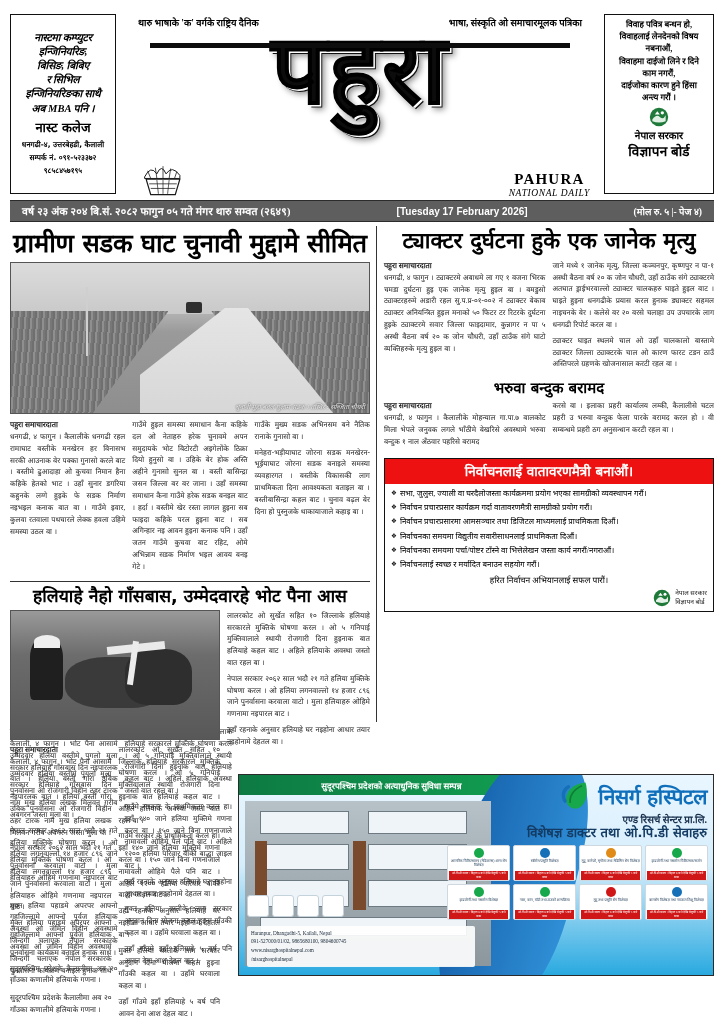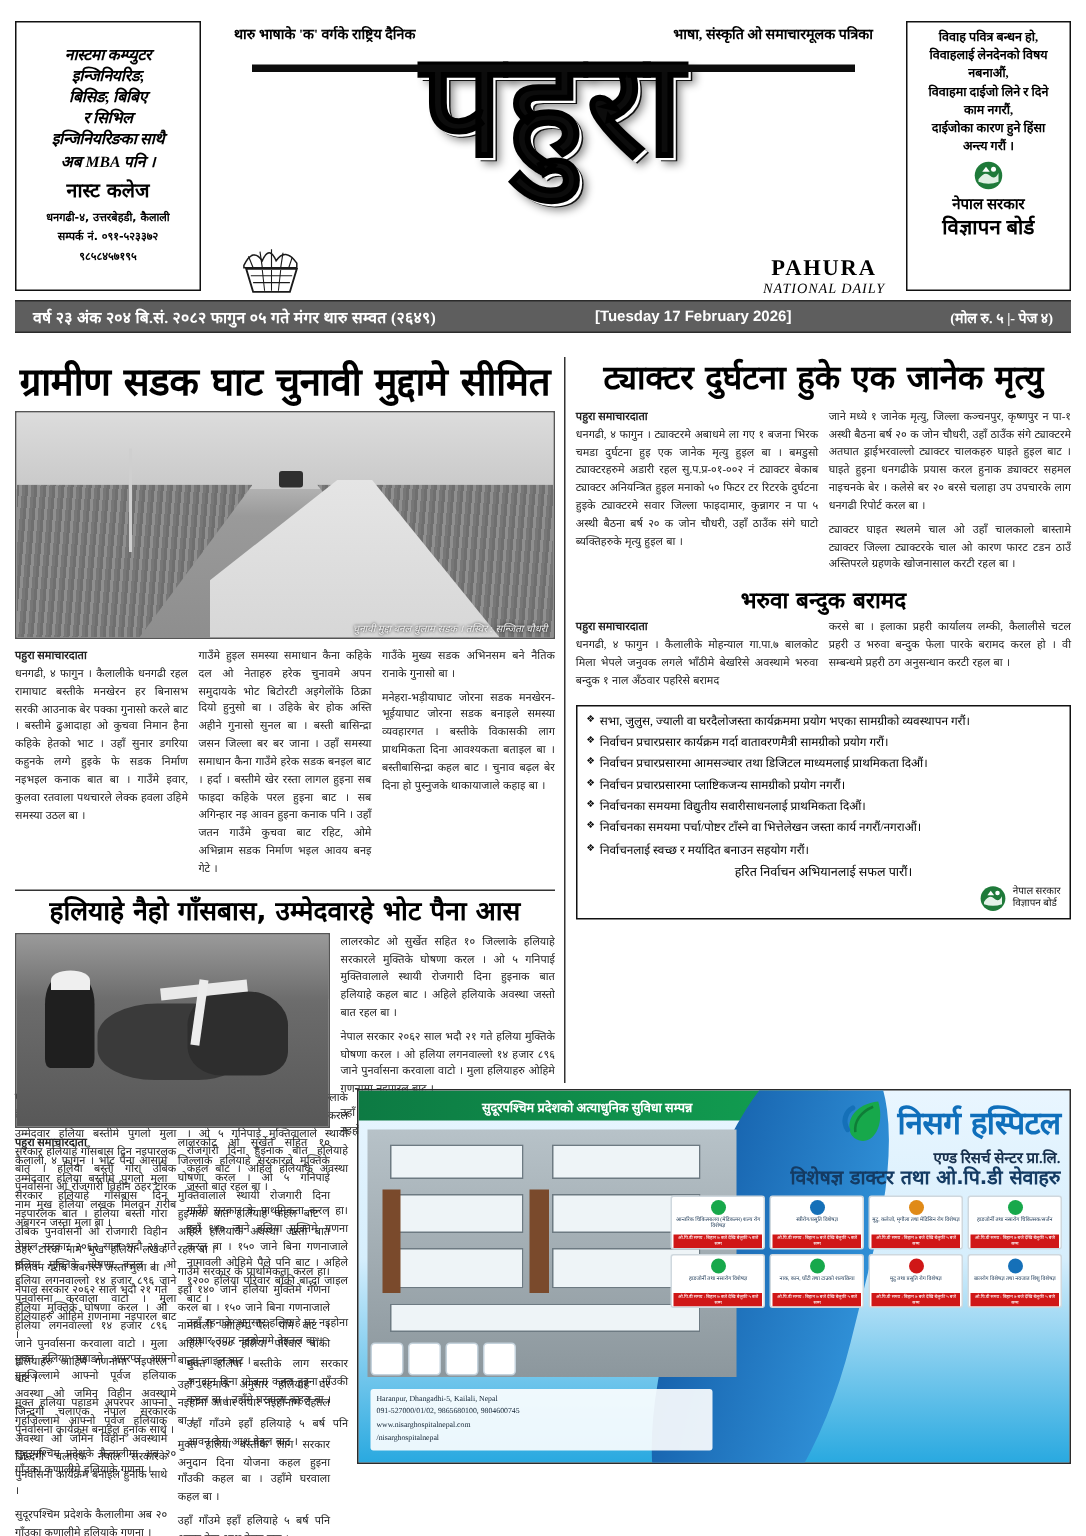--- a/index.html
+++ b/index.html
@@ -19,21 +19,21 @@
 
   
   .masthead {
     position: relative;
     display: flex;
     align-items: stretch;
     padding: 14px 10px 4px 10px;
     height: 198px;
   }
   .ad-box-left {
-    width: 124px;
+    width: 106px;
     border: 1px solid #111;
     padding: 5px 3px;
     text-align: center;
     display: flex; flex-direction: column;
     justify-content: center;
     line-height: 1.32;
   }
   .ad-left-l1 {
     font-size: 10.5px; font-weight: bold; font-style: italic;
     letter-spacing: -.2px;
@@ -118,21 +118,21 @@
     border-top: 1px solid #2b2b2b;
     border-bottom: 1px solid #2b2b2b;
   }
   .datebar .d-left { flex: 0 0 auto; letter-spacing: .2px; }
   .datebar .d-mid  { flex: 1; text-align: center; font-family: "Liberation Sans", sans-serif; font-size: 10px;}
   .datebar .d-right{ flex: 0 0 auto; font-size: 9.5px; }
 
   
   .body {
     display: flex;
-    padding: 16px 10px 0 10px;
+    padding: 4px 10px 0 10px;
     gap: 6px;
     height: 500px;
   }
   .col-left  { width: 362px; position: relative; }
   .col-right { width: 340px; position: relative; border-left: 1px solid #333; padding-left: 7px;}
 
   .hl-main {
     font-size: 25.5px; font-weight: bold; line-height: 1.1;
     letter-spacing: -.2px; text-align: center;
     font-family: "DejaVu Sans", sans-serif;
@@ -283,20 +283,21 @@
     display: flex; padding: 4px 10px 8px 10px; gap: 6px;
     height: 262px;
   }
   .bot-left { width: 222px; display: flex; gap: 7px; }
   .ad-hospital {
     flex: 1;
     border: 1px solid #2b2b2b;
     position: relative;
     background: linear-gradient(to bottom, #e9f6ff 0%, #d6eefc 45%, #29a9e0 100%);
     overflow: hidden;
+    margin-top: 48px;
   }
   .ad-green-band {
     position: absolute; left: 0; top: 0; width: 66%; height: 20px;
     background: linear-gradient(to right,#0d7a43,#12a152);
     border-radius: 0 0 16px 0;
     color: #fff; font-size: 8.5px; font-weight: bold;
     display: flex; align-items: center; justify-content: center;
     padding-right: 8px;
   }
   .ad-building {
@@ -520,25 +521,25 @@
         <div class="tcol">
           <div class="byline">पहुरा समाचारदाता</div>
           <p class="ptext">धनगढी, ४ फागुन । कैलालीके मोहन्याल गा.पा.७ बालकोट मिला भेपले जनुवक लगले भाँठीमे बेखरिसे अवस्थामे भरुवा बन्दुक १ नाल अँठवार पहरिसे बरामद</p>
         </div>
         <div class="tcol">
           <p class="ptext">करसे बा । इलाका प्रहरी कार्यालय लम्की, कैलालीसे चटल प्रहरी उ भरुवा बन्दुक फेला पारके बरामद करल हो । वी सम्बन्धमे प्रहरी ठग अनुसन्धान करटी रहल बा ।</p>
         </div>
       </div>
 
       <div class="elec-box">
+        <div class="elec-head">निर्वाचनलाई वातावरणमैत्री बनाऔं।</div>
         <div class="elec-list">
           <div class="elec-item">सभा, जुलुस, ज्याली वा घरदैलोजस्ता कार्यक्रममा प्रयोग भएका सामग्रीको व्यवस्थापन गरौं।</div>
           <div class="elec-item">निर्वाचन प्रचारप्रसार कार्यक्रम गर्दा वातावरणमैत्री सामग्रीको प्रयोग गरौं।</div>
           <div class="elec-item">निर्वाचन प्रचारप्रसारमा आमसञ्चार तथा डिजिटल माध्यमलाई प्राथमिकता दिऔं।</div>
-          <div class="elec-item">निर्वाचन प्रचारप्रसारमा प्लाष्टिकजन्य सामग्रीको प्रयोग नगरौं।</div>
           <div class="elec-item">निर्वाचनका समयमा विद्युतीय सवारीसाधनलाई प्राथमिकता दिऔं।</div>
           <div class="elec-item">निर्वाचनका समयमा पर्चा/पोष्टर टाँस्ने वा भित्तेलेखन जस्ता कार्य नगरौं/नगराऔं।</div>
           <div class="elec-item">निर्वाचनलाई स्वच्छ र मर्यादित बनाउन सहयोग गरौं।</div>
           <div class="elec-footline">हरित निर्वाचन अभियानलाई सफल पारौं।</div>
         </div>
         <div class="elec-badge">
           <svg class="em" viewBox="0 0 24 24">
             <circle cx="12" cy="12" r="11" fill="#1f7a3a"></circle>
             <path d="M4 15 Q9 8 13 12 Q17 16 20 10 L20 17 Q12 20 4 17 Z" fill="#e4f2e8"></path>
             <path d="M7 9 L10 5 L13 9 Z" fill="#ffffff"></path>

